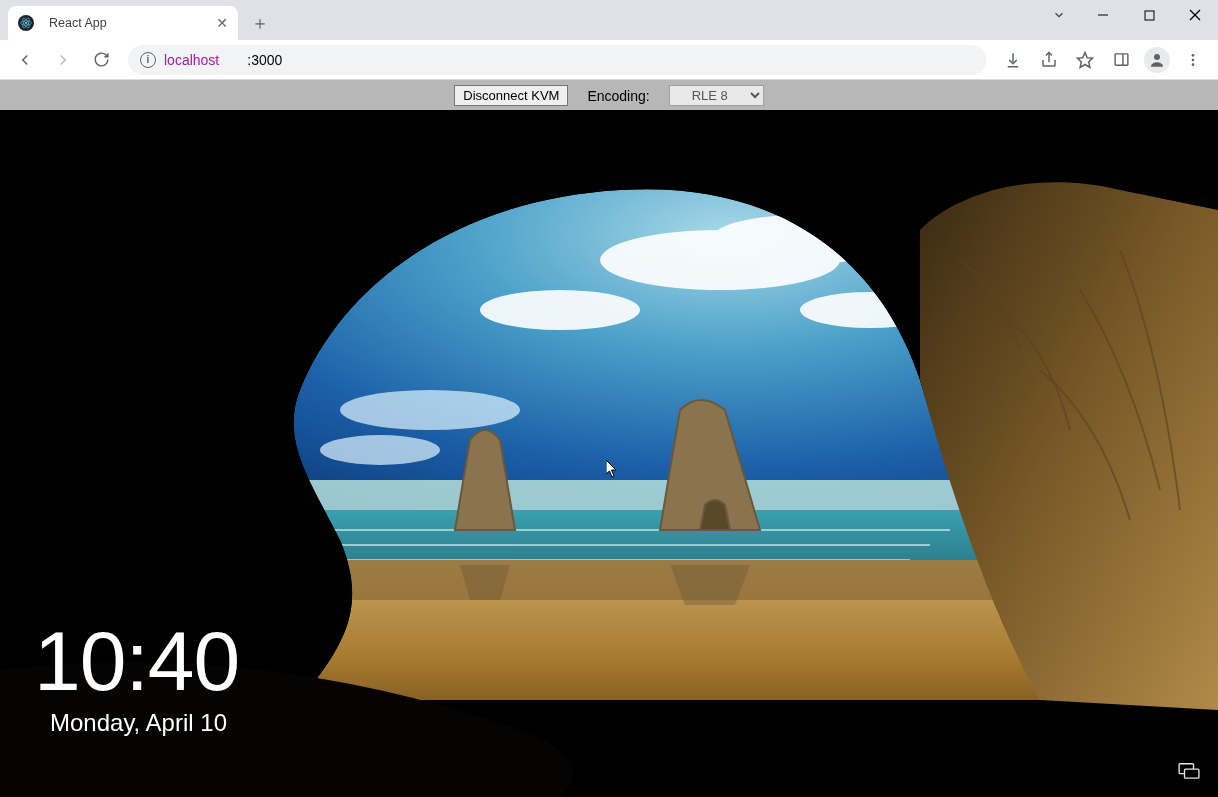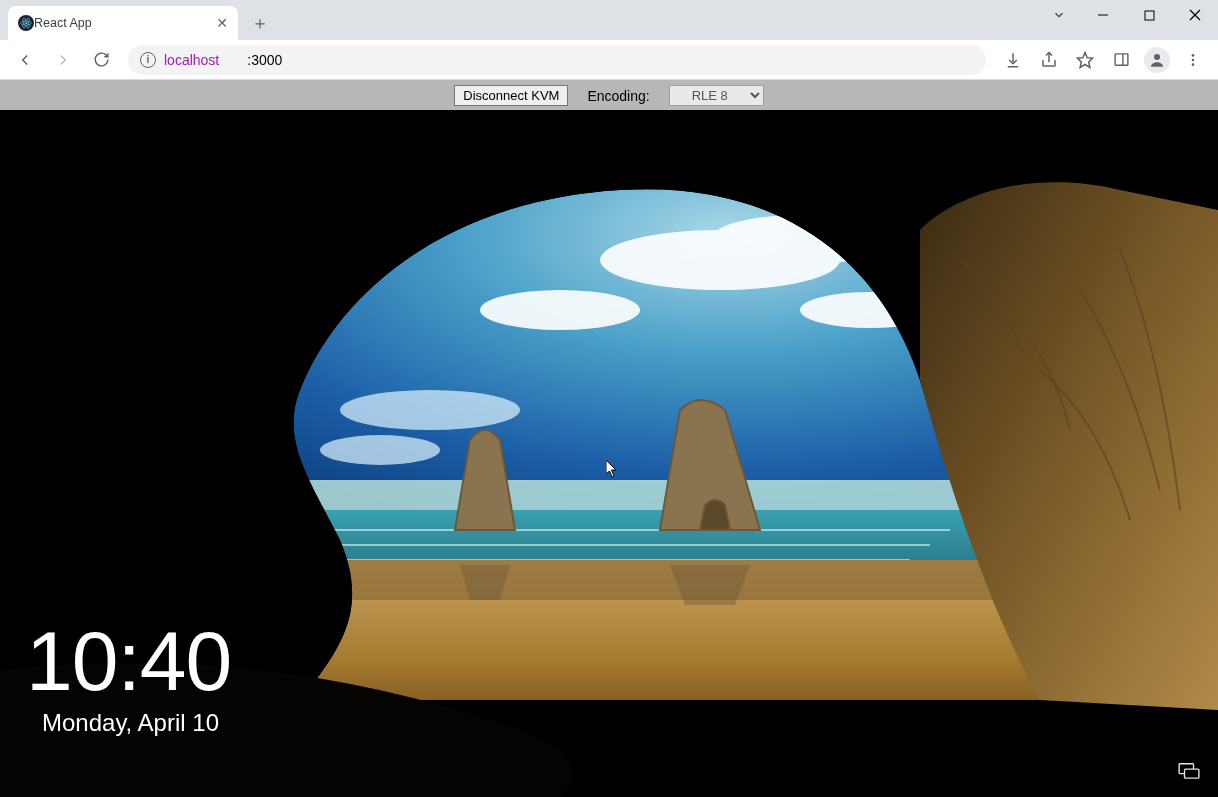--- a/index.html
+++ b/index.html
@@ -3,21 +3,21 @@
 <meta charset="utf-8">
 <style>
   * { margin: 0; padding: 0; box-sizing: border-box; font-family: "Segoe UI", Arial, sans-serif; }
   html, body { width: 1218px; height: 797px; overflow: hidden; background: #dfe1e5; }
 
   
   .titlebar { height: 40px; background: #dee1e6; display: flex; align-items: flex-end; }
   .tab {
     margin-left: 8px; height: 34px; min-width: 230px; background: #fff;
     border-radius: 8px 8px 0 0; display: flex; align-items: center;
-    padding: 0 10px; gap: 0; font-size: 12.5px; color: #3c4043;
+    padding: 0 10px; gap: 15px; font-size: 12.5px; color: #3c4043;
   }
   .tab .favicon { width: 16px; height: 16px; border-radius: 50%; background: #20232a; display:flex; align-items:center; justify-content:center; }
   .tab .favicon svg { width: 12px; height: 12px; }
   .tab .title { flex: 1; white-space: nowrap; overflow: hidden; text-overflow: ellipsis; }
   .tab .close { font-size: 14px; color: #5f6368; cursor: pointer; }
   .newtab { width: 28px; height: 28px; margin: 0 0 3px 8px; display:flex; align-items:center; justify-content:center; color:#5f6368; font-size:18px; border-radius:50%; }
   .titlebar-spacer { flex: 1; }
   .win-controls { display: flex; align-self: flex-start; }
   .win-btn { width: 46px; height: 30px; display:flex; align-items:center; justify-content:center; color:#1b1b1b; }
   .chevron-btn { width: 34px; height: 30px; display:flex; align-items:center; justify-content:center; color:#3c4043; align-self:flex-start; margin-right:4px;}
@@ -55,21 +55,21 @@
   .kvm-label { color:#000000; }
 
   
   .remote {
     position: relative; width: 100%; height: calc(797px - 40px - 40px - 30px);
     background: #000; overflow:hidden;
   }
   .wallpaper { position:absolute; inset:0; }
   .wallpaper svg { width:100%; height:100%; display:block; }
 
-  .lock-overlay { position:absolute; left:26px; bottom:60px; color:#fff; text-shadow:0 1px 2px rgba(0,0,0,.4); }
+  .lock-overlay { position:absolute; left:34px; bottom:60px; color:#fff; text-shadow:0 1px 2px rgba(0,0,0,.4); }
   .lock-time { font-size: 84px; font-weight: 300; letter-spacing: -1px; line-height: 1; }
   .lock-date { font-size: 24px; font-weight: 300; margin-top: 6px; margin-left: 16px; }
 
   .network-icon { position:absolute; right:18px; bottom:14px; color:#fff; opacity:.9; }
   .network-icon svg { width:22px; height:18px; }
 
   .cursor { position:absolute; left:606px; top:350px; width:12px; height:18px; }
 </style>
 </head>
 <body>

